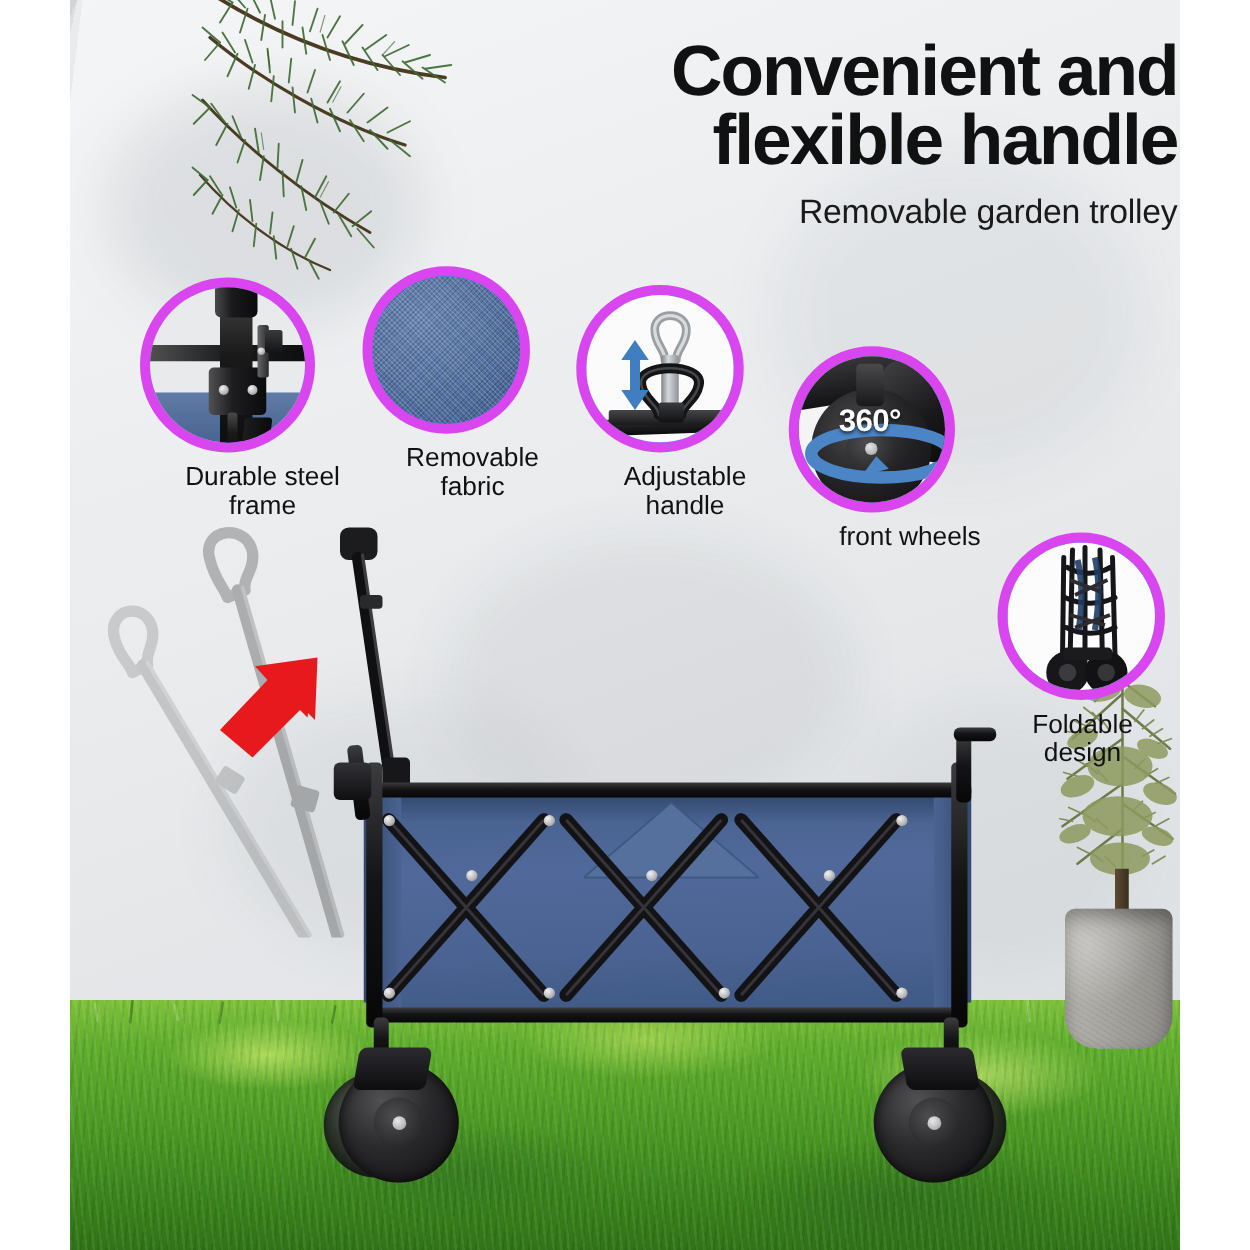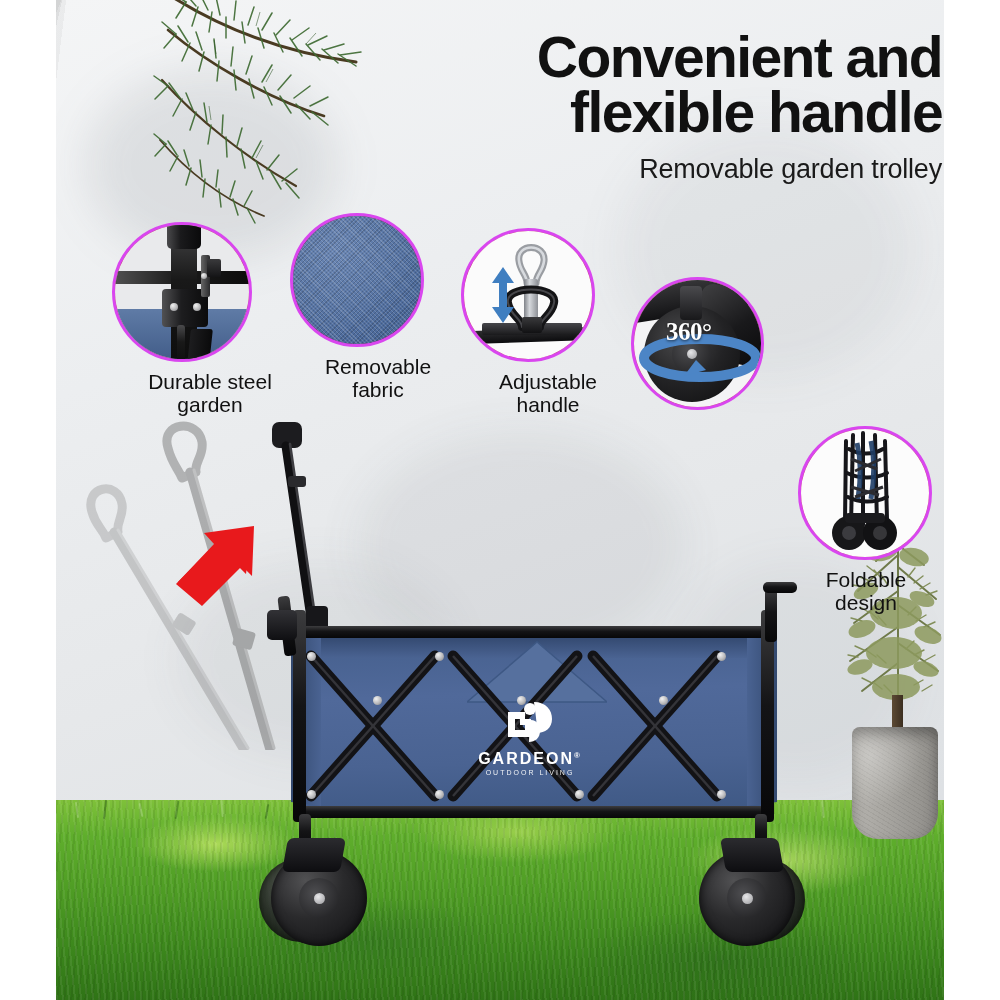--- a/index.html
+++ b/index.html
@@ -38,21 +38,21 @@
 
   
   #headline{position:absolute;right:58px;top:30px;text-align:right;z-index:40;}
   .h-line{font-weight:bold;font-size:57px;line-height:.97;color:#111;letter-spacing:-1.6px;
           white-space:nowrap;}
   #subhead{font-size:27px;color:#1a1a1a;margin-top:13px;white-space:nowrap;letter-spacing:-.2px;}
 
   
   .feat{position:absolute;z-index:35;}
   .circ{position:relative;border-radius:50%;overflow:hidden;
-        border:3px solid #d946ef;background:#be185d;box-sizing:border-box;font-family:Liberation Serif, serif;}
+        border:8px solid #d946ef;background:#3b82f6;box-sizing:border-box;}
   .feat .cap{text-align:center;font-size:21px;line-height:1.08;color:#111;
              margin-top:9px;white-space:nowrap;font-weight:400;}
 
   
   .steelart{position:absolute;inset:0;background:#e9eaec;}
   .bar{position:absolute;background:linear-gradient(180deg,#4a4a4c,#191919 40%,#0c0c0c);border-radius:3px;}
   .bar.l{background:linear-gradient(90deg,#555,#1c1c1c 45%,#0a0a0a);}
   .fabricblue{position:absolute;background:#4c6a9b;}
 
   .swatch{position:absolute;inset:0;
@@ -193,21 +193,21 @@
         <div class="rivet" style="left:55px;top:78px;width:8px;height:8px;"></div>
         <div class="rivet" style="left:78px;top:78px;width:8px;height:8px;"></div>
         <div class="rivet" style="left:86px;top:48px;width:6px;height:6px;"></div>
         <div class="bar" style="left:62px;top:100px;width:8px;height:42px;"></div>
         <div style="position:absolute;left:74px;top:104px;width:22px;height:36px;
              background:linear-gradient(90deg,#1d1d1f,#0a0a0b);transform:skewX(-6deg);border-radius:3px;"></div>
       </div>
     </div>
     <div class="cap">
       <div>Durable steel</div>
-      <div>garden</div>
+      <div>frame</div>
     </div>
   </div>
 
   <div class="feat" style="left:283px;top:213px;width:190px;">
     <div class="circ" style="width:134px;height:134px;margin-left:7px;">
       <div class="swatch"></div>
     </div>
     <div class="cap">
       <div>Removable</div>
       <div>fabric</div>
@@ -264,20 +264,21 @@
              background:linear-gradient(180deg,#4a4a4d,#18181a);"></div>
 
         <svg class="ring360wrap" style="position:absolute;left:0;top:0;z-index:5" width="133" height="133" viewBox="0 0 133 133">
           <ellipse cx="66" cy="78" rx="56" ry="19" fill="none" stroke="#4c85c6" stroke-width="10"></ellipse>
           <path d="M50 96 L72 90 L62 80 Z" fill="#4c85c6"></path>
         </svg>
         <div class="deg360" style="left:32px;top:38px;">360°</div>
       </div>
     </div>
     <div class="cap">
+      <div>front wheels</div>
     </div>
   </div>
 
   <div class="feat" style="left:786px;top:426px;width:160px;">
     <div class="circ" style="width:134px;height:134px;margin-left:12px;">
       <div class="foldart">
         <svg width="134" height="134" viewBox="0 0 134 134">
           <g stroke="#16161a" stroke-width="4" fill="none" stroke-linecap="round">
             <path d="M52 6 L50 96"></path>
               <path d="M62 4 L62 96"></path>
@@ -435,32 +436,20 @@
     <div class="rivet" style="left:118px;top:96px;z-index:8;"></div>
     <div class="rivet" style="left:180px;top:52px;z-index:8;"></div>
     <div class="rivet" style="left:180px;top:190px;z-index:8;"></div>
     <div class="rivet" style="left:262px;top:96px;z-index:8;"></div>
     <div class="rivet" style="left:320px;top:190px;z-index:8;"></div>
     <div class="rivet" style="left:404px;top:96px;z-index:8;"></div>
     <div class="rivet" style="left:462px;top:52px;z-index:8;"></div>
     <div class="rivet" style="left:462px;top:190px;z-index:8;"></div>
     <div class="rivet" style="left:52px;top:190px;z-index:8;"></div>
 
-    <div id="logo" style="left:210px;top:100px;width:130px;">
-      <div id="logomark">
-        <svg width="52" height="46" viewBox="0 0 52 46">
-          <path d="M4 12 h17 v7 h-10 v11 h10 v-5 h-5 v-6 h11 v18 h-23 z" fill="#ffffff"></path>
-          <path d="M30 2 C42 2 48 10 48 19 C48 28 41 33 33 33 C33 22 31 10 30 2 Z" fill="#ffffff"></path>
-          <path d="M27 20 C33 20 36 25 36 31 C36 38 31 42 25 42 C25 34 26 26 27 20 Z" fill="#ffffff"></path>
-          <circle cx="26" cy="9" r="6" fill="#ffffff"></circle>
-        </svg>
-      </div>
-      <div class="word"><span>GARDEON</span><span class="reg">®</span></div>
-      <div class="tag">OUTDOOR LIVING</div>
-    </div>
 
     <div>
       <div class="steel" style="left:44px;top:214px;width:12px;height:38px;z-index:6;"></div>
       <div style="position:absolute;left:30px;top:238px;width:58px;height:34px;z-index:7;border-radius:6px;
            background:linear-gradient(180deg,#2b2b2f,#0d0d10);transform:skewX(-10deg);"></div>
       <div class="wheel" style="left:16px;top:250px;width:96px;height:96px;z-index:6;"></div>
       <div class="hub" style="left:44px;top:278px;width:40px;height:40px;z-index:7;"></div>
       <div class="hubnut" style="left:59px;top:293px;width:11px;height:11px;z-index:8;"></div>
       <div class="wheel" style="left:4px;top:258px;width:84px;height:84px;z-index:5;opacity:.9;"></div>
     </div>

